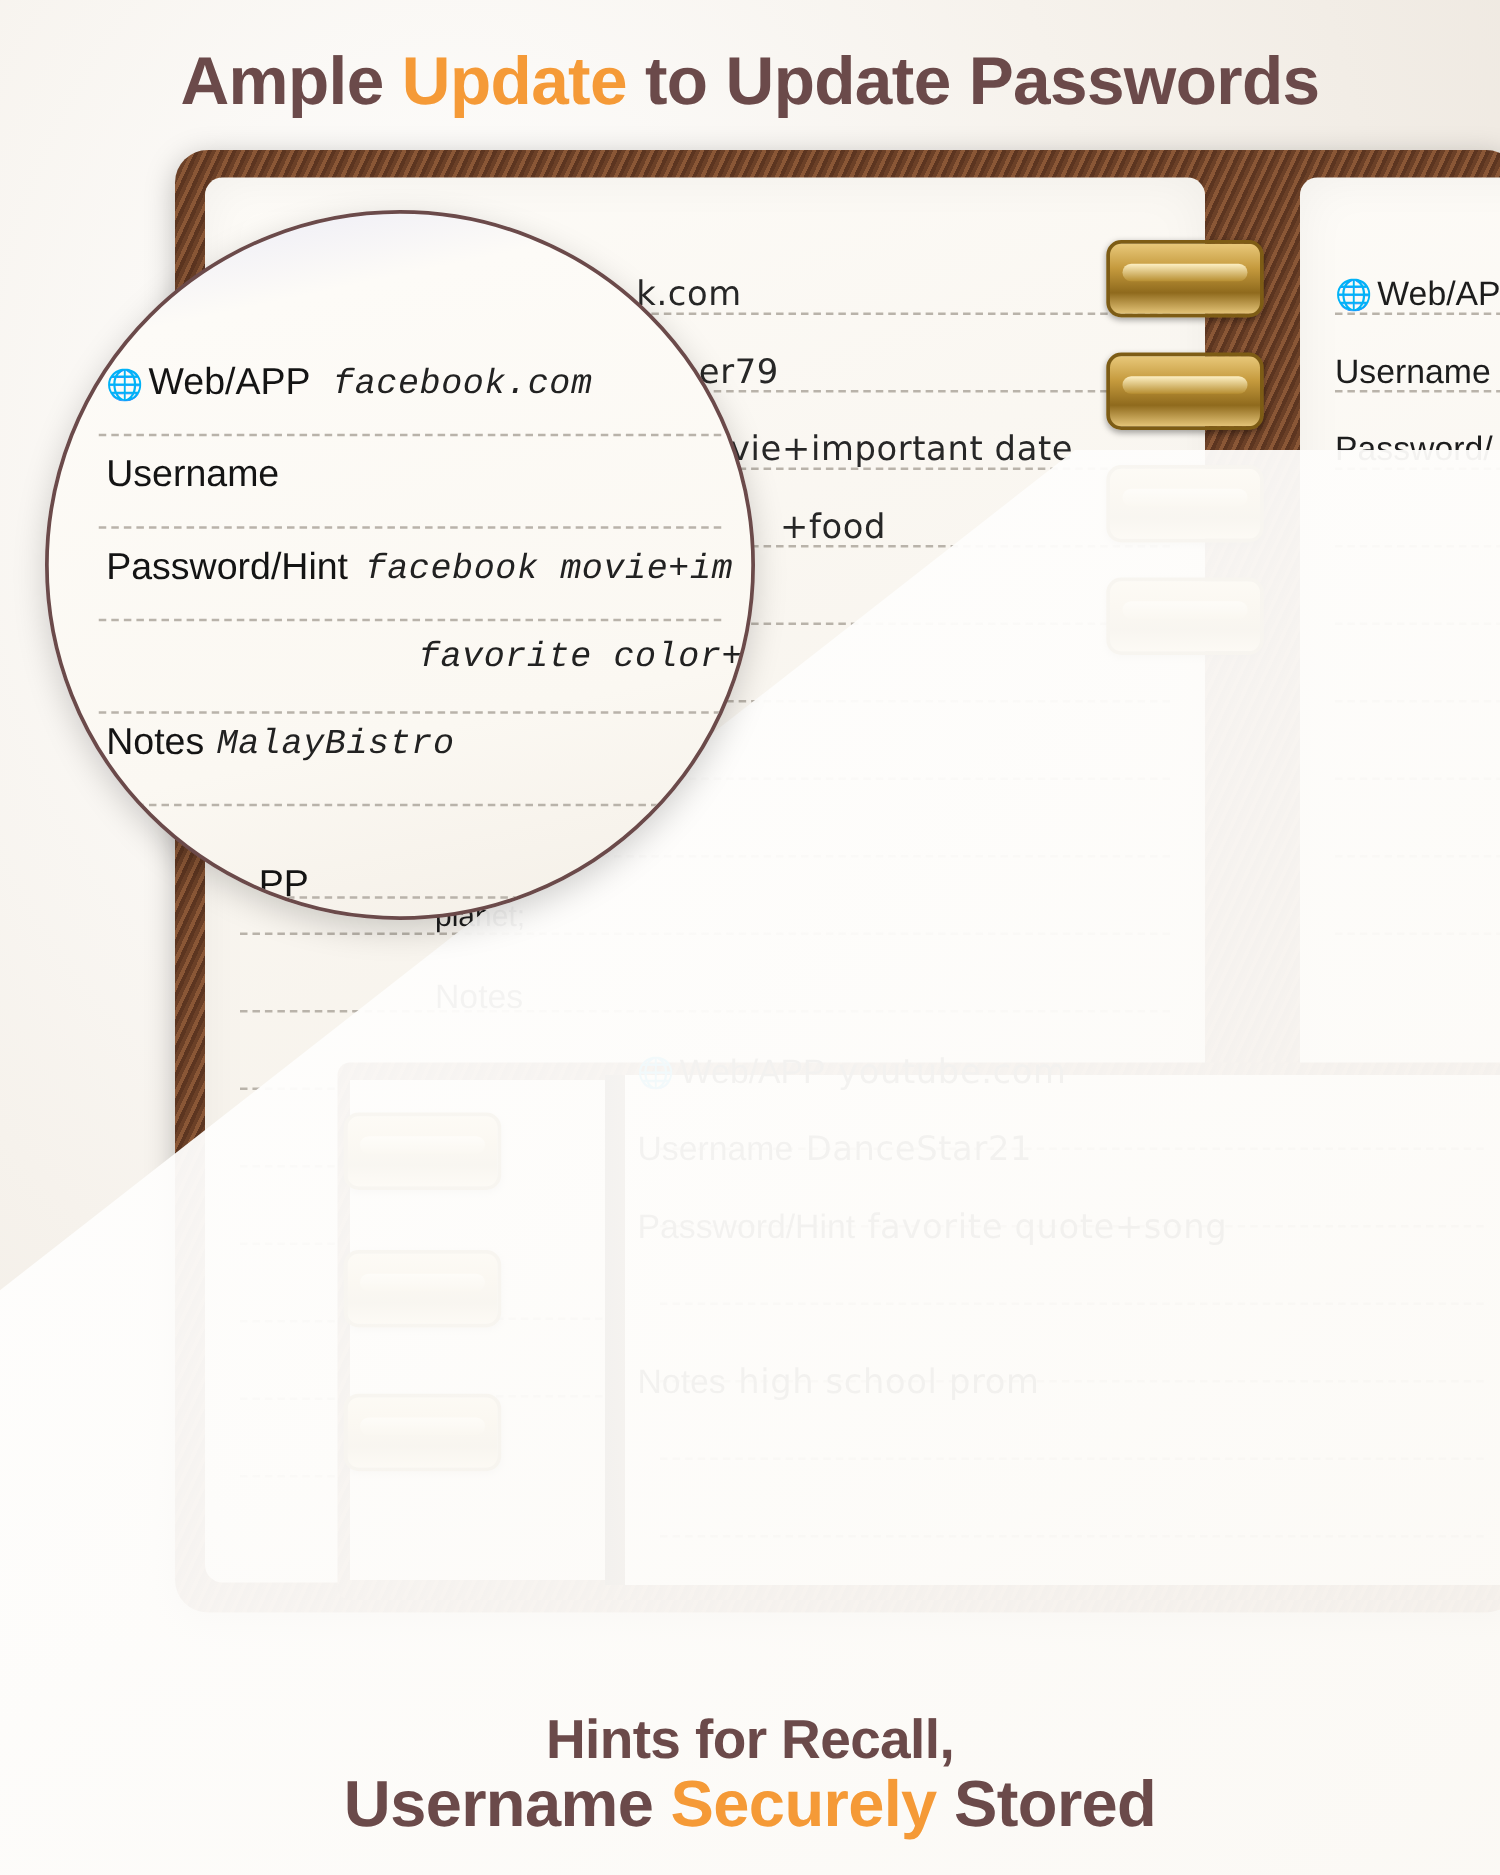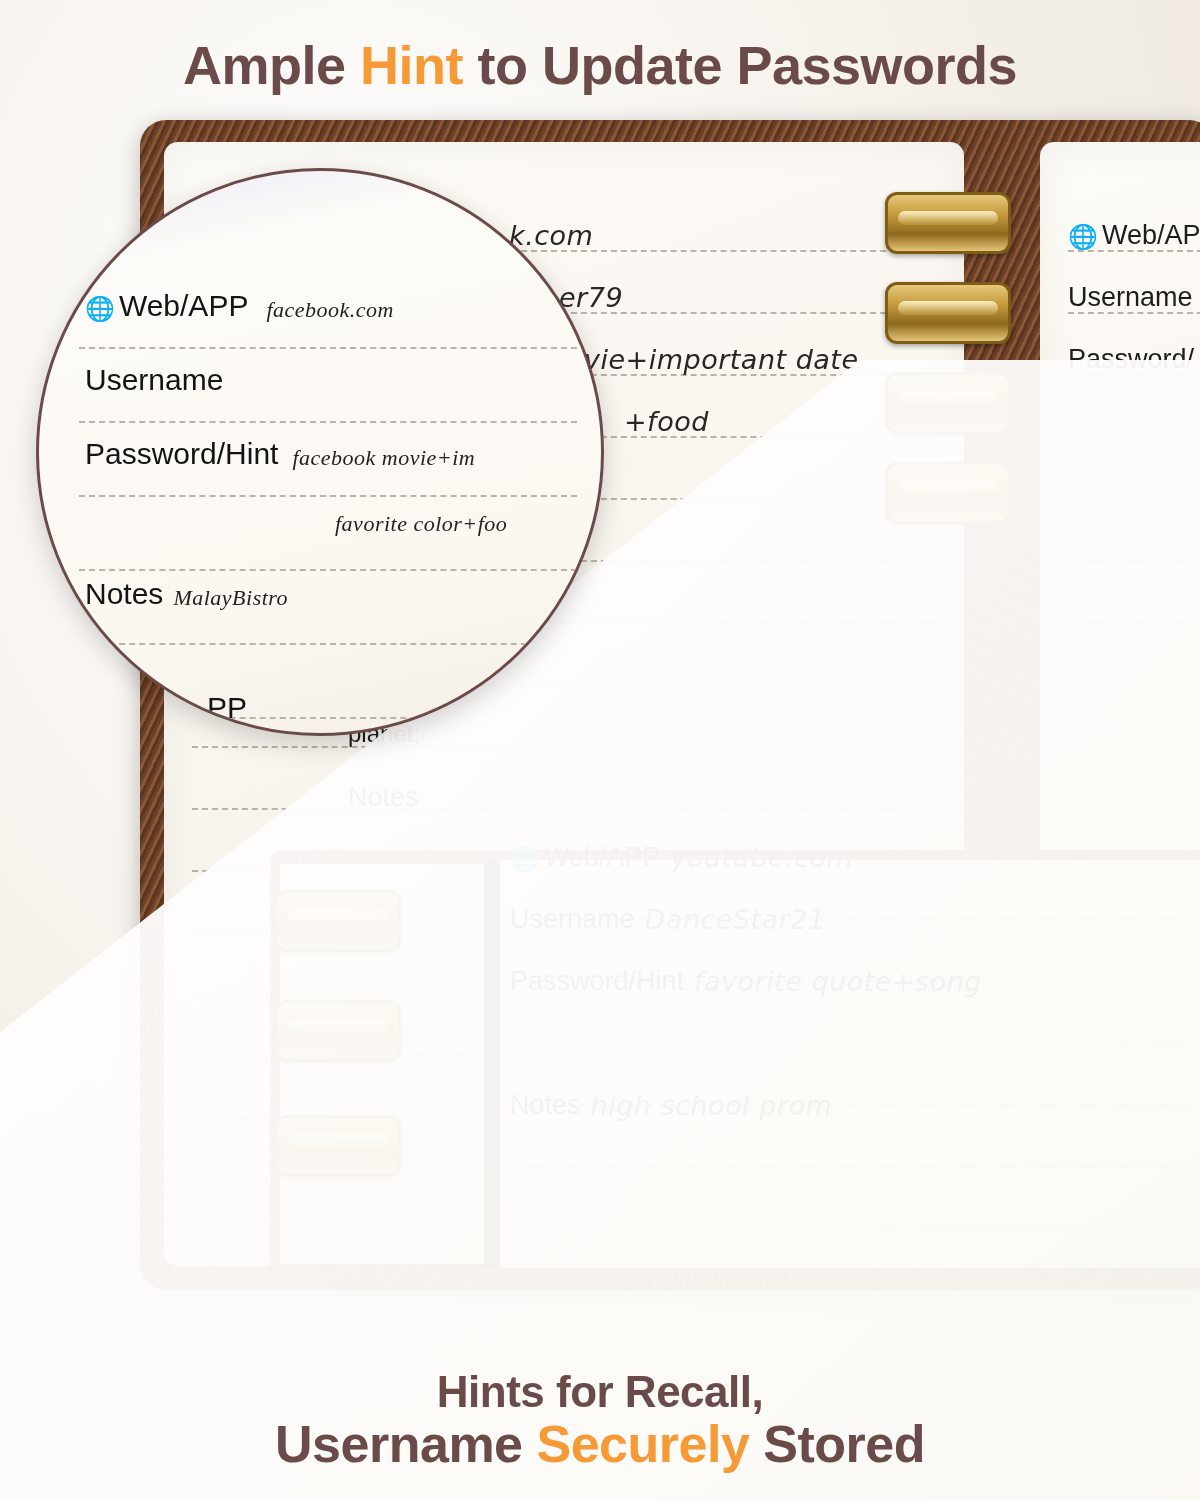--- a/index.html
+++ b/index.html
@@ -81,21 +81,20 @@
     align-items: flex-end;
     white-space: nowrap;
     font-size: 27px;
     color: #1d1d1d;
     font-family: "Liberation Sans", sans-serif;
   }
   .field .lbl { padding-right: 10px; }
   .field .hand {
     font-family: "DejaVu Sans", sans-serif;
     font-size: 27px;
-    font-style: italic;
     color: #272727;
     letter-spacing: .5px;
   }
   .globe { font-size: 24px; margin-right: 4px; }
 
   
   .ring {
     position: absolute;
     width: 120px;
     height: 56px;
@@ -134,23 +133,23 @@
   }
   .mag-field {
     position: absolute;
     white-space: nowrap;
     font-size: 30px;
     color: #141414;
     display: flex;
     align-items: flex-end;
   }
   .mag-field .hand {
-    font-family: Liberation Serif, serif;
+    font-family: Liberation Mono, monospace;
     font-style: italic;
-    font-size: 22px;
+    font-size: 28px;
     color: #222;
     letter-spacing: .5px;
   }
 
   
   .book2 {
     position: absolute;
     left: 270px;
     top: 850px;
     width: 945px;
@@ -205,21 +204,21 @@
   .headline-bottom .l1 { font-size: 44px; line-height: 1.08; }
   .headline-bottom .l2 { font-size: 52px; line-height: 1.08; }
   .headline-bottom .accent { color: #f59a37; margin-top: 28px; }
 </style>
 </head>
 <body>
 
 <div class="stage">
 
   <div class="headline-top">
-    <span>Ample </span><span class="accent">Hint</span><span>  to Update Passwords</span>
+    <span>Ample </span><span class="accent">Update</span><span>  to Update Passwords</span>
   </div>
 
   <div class="book">
     <div class="cover"></div>
 
     <div class="paper paper-left">
       <div class="rule" style="top:108px"></div>
       <div class="rule" style="top:170px"></div>
       <div class="rule" style="top:232px"></div>
       <div class="rule" style="top:294px"></div>

